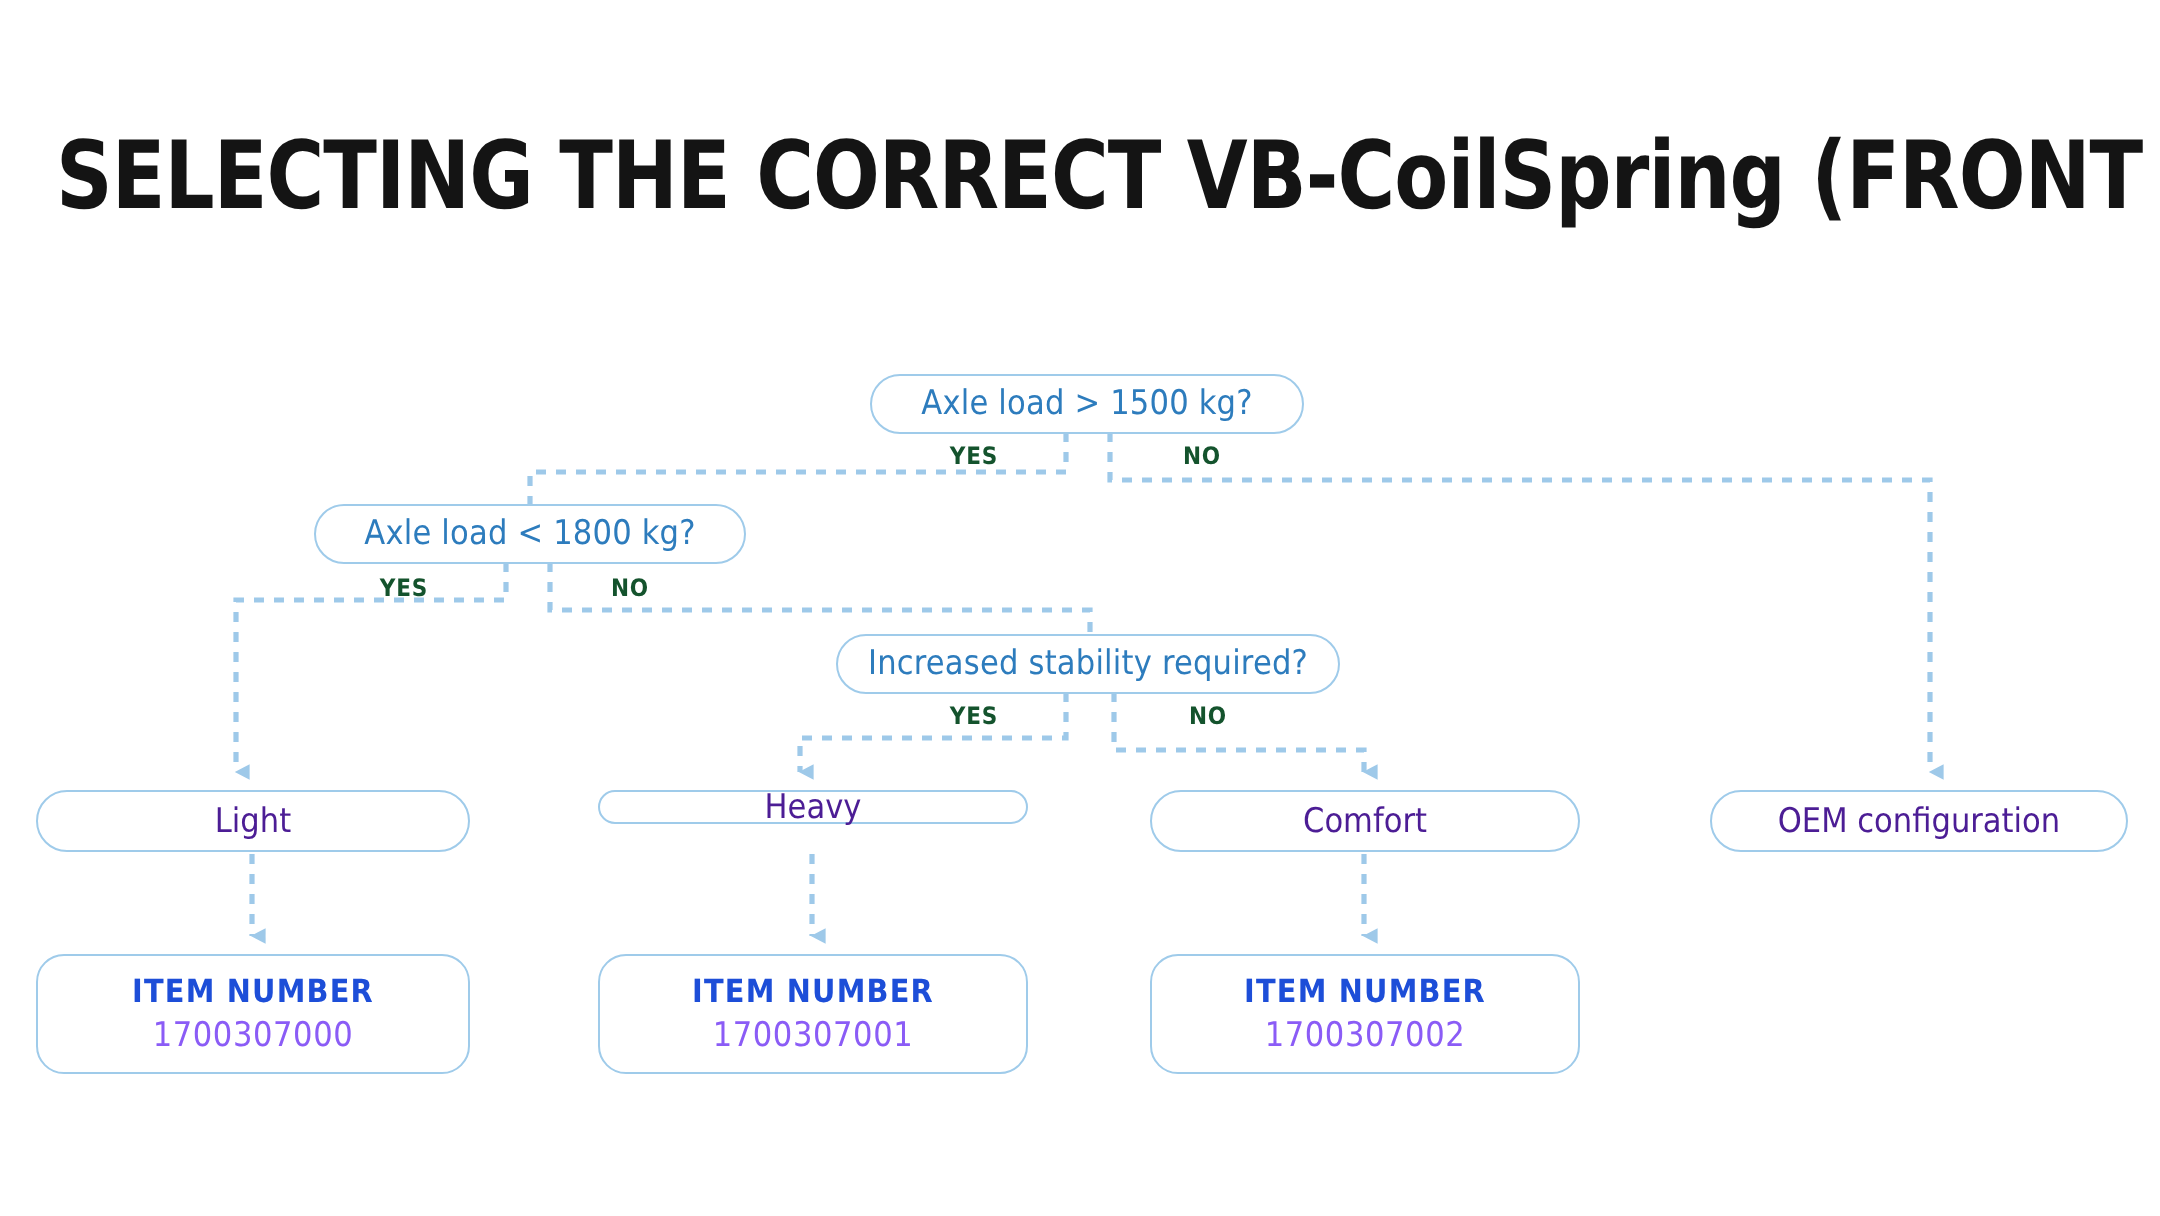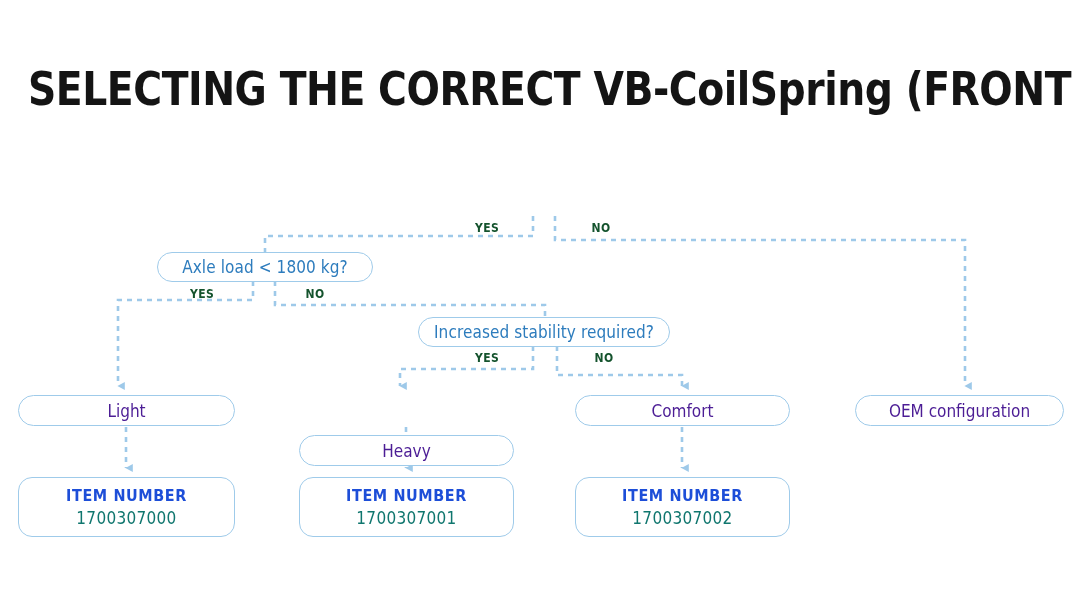--- a/index.html
+++ b/index.html
@@ -79,21 +79,21 @@
   }
   .itembox .it-label{
     font-weight:700;
     font-size:16px;
     letter-spacing:0.6px;
     color:#1d4ed8;
     margin-bottom:3px;
   }
   .itembox .it-value{
     font-size:17px;
-    color:#0f766e;
+    color:#8b5cf6;
     letter-spacing:0.3px;
   }
 
   
   .branch{
     position:absolute;
     font-family:"Liberation Sans Narrow","DejaVu Sans Condensed","Liberation Sans",sans-serif;
     font-weight:700;
     font-size:12px;
     letter-spacing:0.4px;
@@ -129,33 +129,34 @@
       <path d="M533,346 L533,369 L400,369 L400,386" marker-end="url(#ah)"></path>
 
       <path d="M557,346 L557,375 L682,375 L682,386" marker-end="url(#ah)"></path>
 
       <path d="M126,427 L126,468" marker-end="url(#ah)"></path>
       <path d="M406,427 L406,468" marker-end="url(#ah)"></path>
       <path d="M682,427 L682,468" marker-end="url(#ah)"></path>
     </g>
   </svg>
 
+  <div class="node" style="left:435px; top:187px; width:217px; height:30px;">Axle load &gt; 1500 kg?</div>
   <div class="branch" style="left:487px; top:221px;">YES</div>
   <div class="branch" style="left:601px; top:221px;">NO</div>
 
   <div class="node" style="left:157px; top:252px; width:216px; height:30px;">Axle load &lt; 1800 kg?</div>
   <div class="branch" style="left:202px; top:287px;">YES</div>
   <div class="branch" style="left:315px; top:287px;">NO</div>
 
   <div class="node" style="left:418px; top:317px; width:252px; height:30px;">Increased stability required?</div>
   <div class="branch" style="left:487px; top:351px;">YES</div>
   <div class="branch" style="left:604px; top:351px;">NO</div>
 
   <div class="result" style="left:18px; top:395px; width:217px; height:31px;">Light</div>
-  <div class="result" style="left:299px; top:395px; width:215px; height:31px;margin-top:40px;">Heavy</div>
+  <div class="result" style="left:299px; top:395px; width:215px; height:17px;">Heavy</div>
   <div class="result" style="left:575px; top:395px; width:215px; height:31px;">Comfort</div>
   <div class="result" style="left:855px; top:395px; width:209px; height:31px;">OEM configuration</div>
 
   <div class="itembox" style="left:18px; top:477px; width:217px; height:60px;">
     <span class="it-label">ITEM NUMBER</span>
     <span class="it-value">1700307000</span>
   </div>
 
   <div class="itembox" style="left:299px; top:477px; width:215px; height:60px;">
     <span class="it-label">ITEM NUMBER</span>

